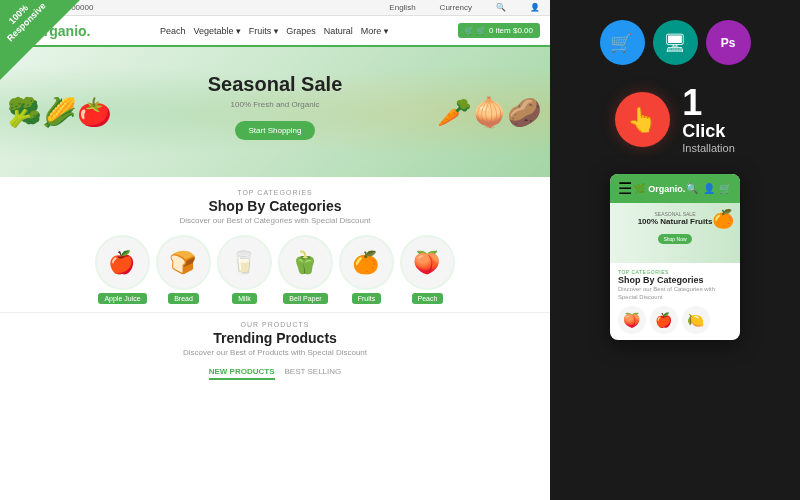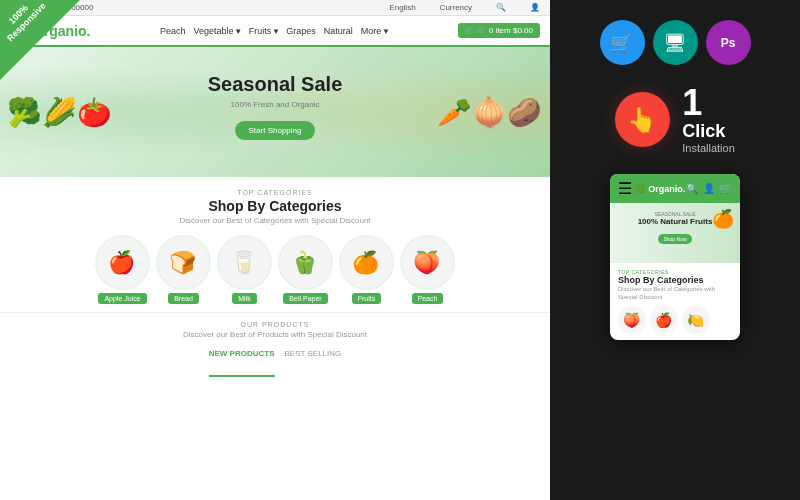--- a/index.html
+++ b/index.html
@@ -498,23 +498,24 @@
         </div>
         <div class="category-item">
           <div class="category-img">🍑</div>
           <div class="category-label">Peach</div>
         </div>
       </div>
     </div>
 
     <div class="trending-section">
       <div class="section-sub">OUR PRODUCTS</div>
+      <div class="section-title">Trending Products</div>
       <div class="section-desc">Discover our Best of Products with Special Discount</div>
       <div style="display:flex;gap:10px;justify-content:center;margin-top:5px;">
-        <span style="font-size:8px;color:#4caf50;font-weight:bold;border-bottom:2px solid #4caf50;padding-bottom:17px;">NEW PRODUCTS</span>
+        <span style="font-size:8px;color:#4caf50;font-weight:bold;border-bottom:2px solid #4caf50;padding-bottom:2px;">NEW PRODUCTS</span>
         <span style="font-size:8px;color:#999;">BEST SELLING</span>
       </div>
     </div>
 
   </div>
 </div>
 
 <div class="right-section">
 
   <div class="icon-buttons">

